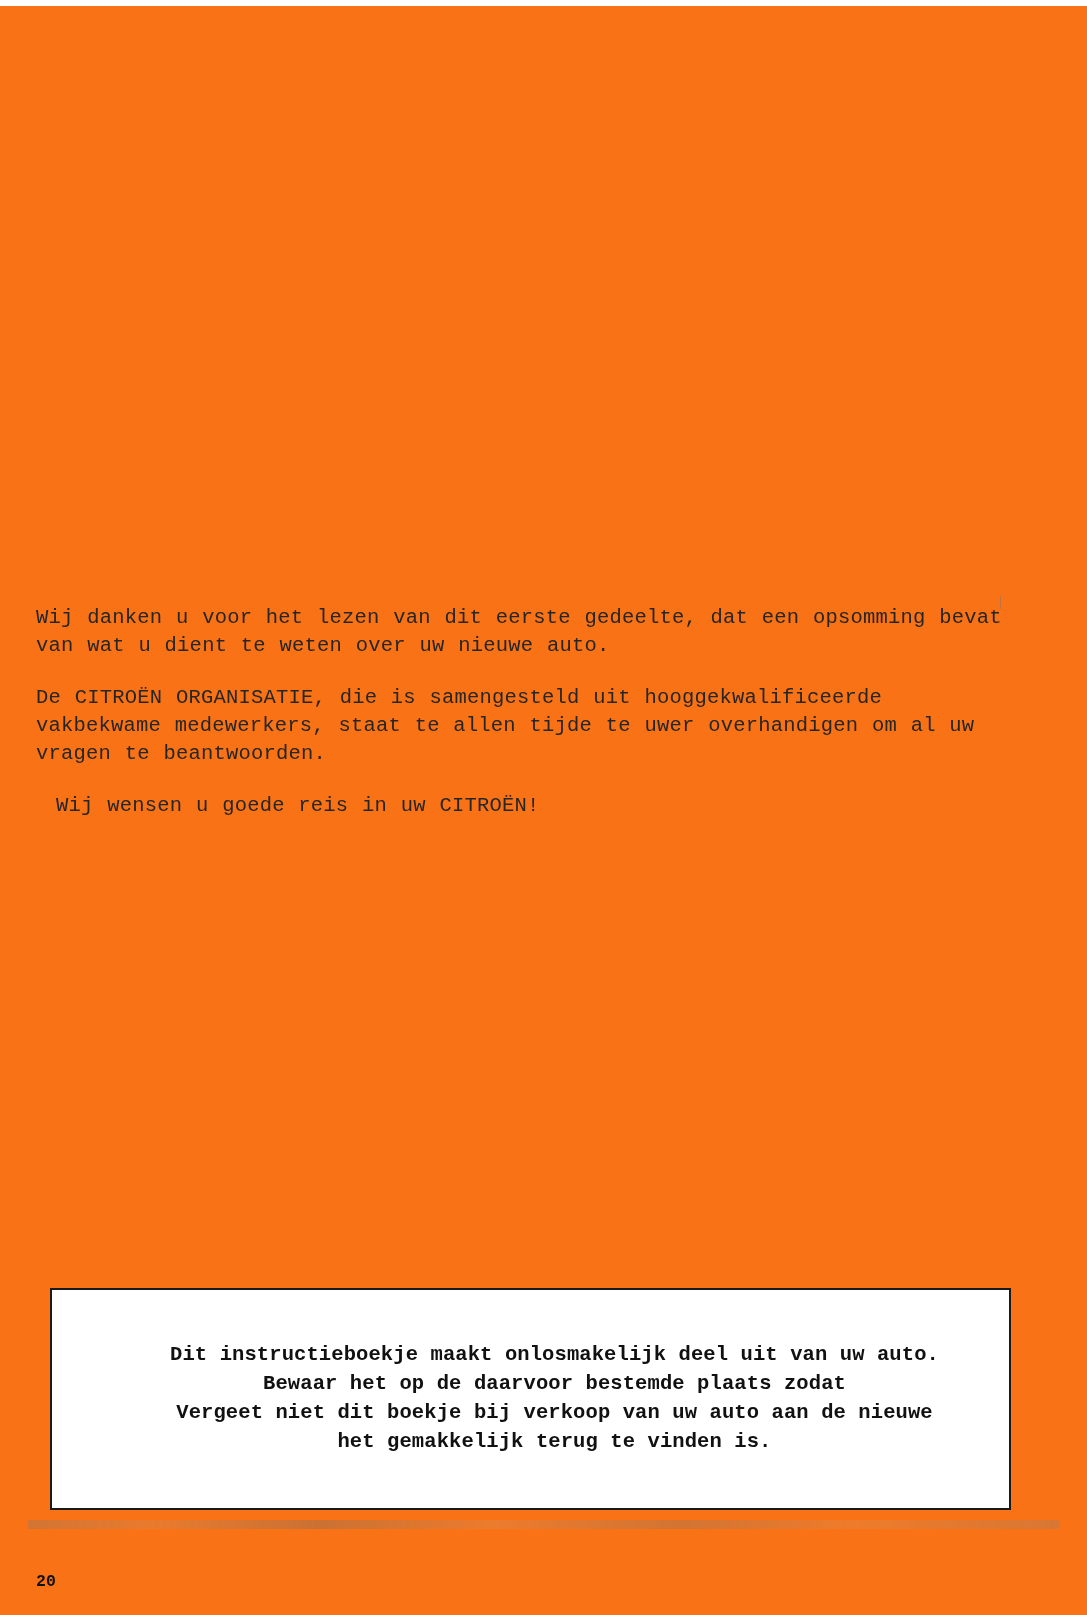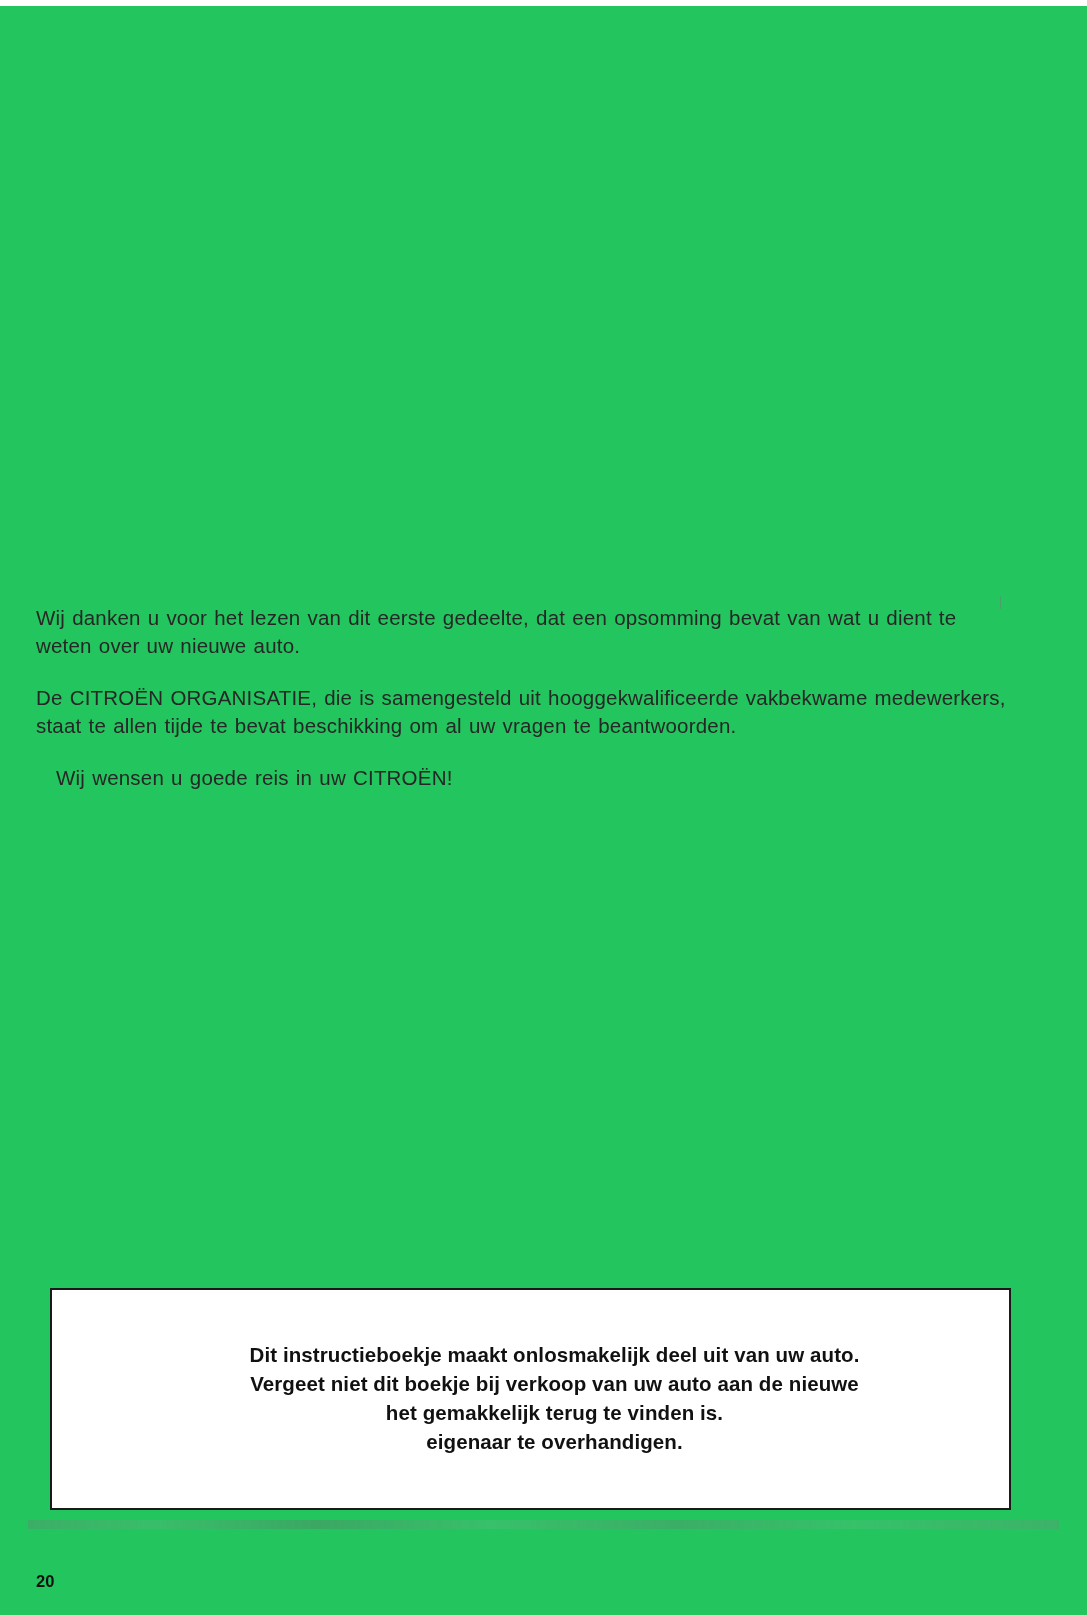--- a/index.html
+++ b/index.html
@@ -12,21 +12,22 @@
     height: 1615px;
     position: relative;
     font-family: "Liberation Sans", sans-serif;
     color: #1a1a1a;
     overflow: hidden;
   }
 
   .page {
     position: absolute;
     inset: 0;
-    background: #22c55e;
+    background: #f97316;
+    font-family: Liberation Mono, monospace;
   }
 
   
   .scan-top {
     position: absolute;
     top: 0; left: 0; right: 0;
     height: 6px;
     background: linear-gradient(#ffffff, #ffffff);
   }
   .scan-bottom-smudge {
@@ -111,30 +112,30 @@
 <body>
 
 <div class="page">
 
   <div class="scan-top"></div>
 
   <div class="margin-tick"></div>
 
   <div class="body-copy">
     <p class="para">Wij danken u voor het lezen van dit eerste gedeelte, dat een opsomming bevat van wat u dient te weten over uw nieuwe auto.</p>
-    <p class="para">De CITROËN ORGANISATIE, die is samengesteld uit hooggekwalificeerde vakbekwame medewerkers, staat te allen tijde te bevat beschikking om al uw vragen te beantwoorden.</p>
+    <p class="para">De CITROËN ORGANISATIE, die is samengesteld uit hooggekwalificeerde vakbekwame medewerkers, staat te allen tijde te uwer overhandigen om al uw vragen te beantwoorden.</p>
     <p class="para">Wij wensen u goede reis in uw CITROËN!</p>
   </div>
 
   <div class="notice-box">
     <div class="notice-inner">
       <div class="notice-line">Dit instructieboekje maakt onlosmakelijk deel uit van uw auto.</div>
+      <div class="notice-line">Bewaar het op de daarvoor bestemde plaats zodat</div>
       <div class="notice-line">Vergeet niet dit boekje bij verkoop van uw auto aan de nieuwe</div>
       <div class="notice-line">het gemakkelijk terug te vinden is.</div>
-      <div class="notice-line">eigenaar te overhandigen.</div>
     </div>
   </div>
 
   <div class="scan-bottom-smudge"></div>
 
   <div class="page-number">20</div>
 
 </div>
 
 </body></html>

